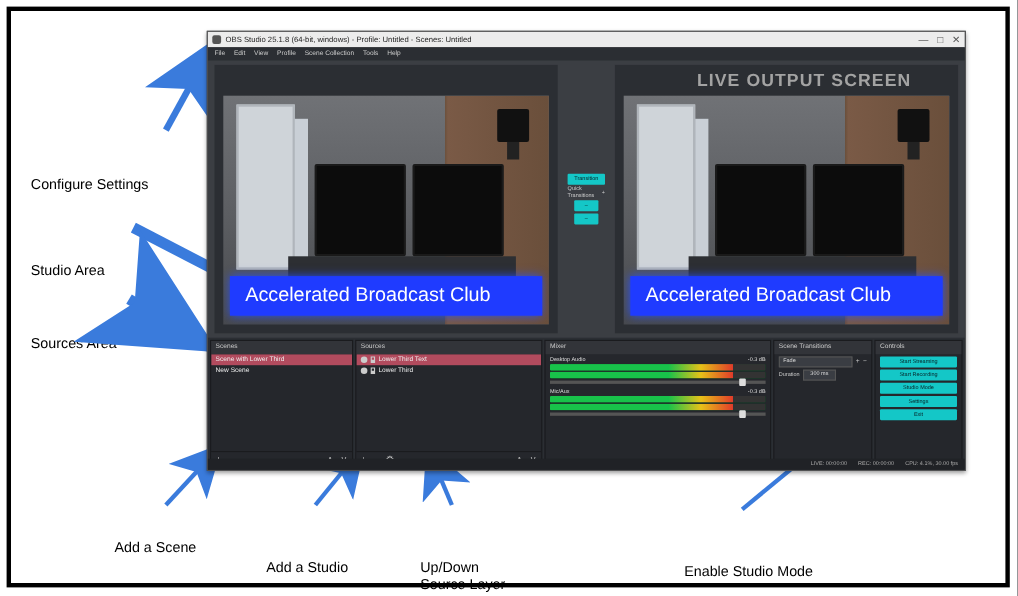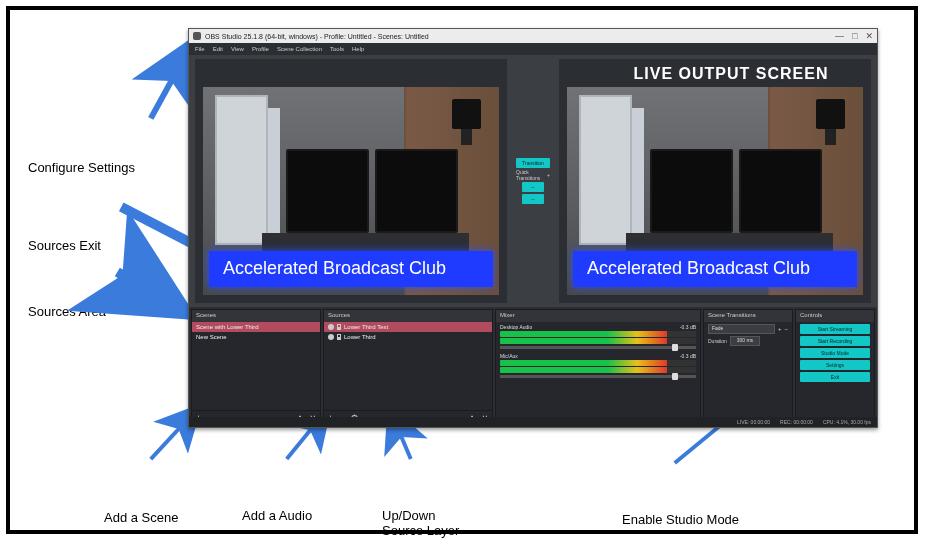--- a/index.html
+++ b/index.html
@@ -73,21 +73,21 @@
     top: 6px;
     left: 0; right: 0;
     text-align: center;
     font-size: 16px;
     font-weight: 900;
     letter-spacing: 1px;
     z-index: 5;
     pointer-events: none;
   }
   .label-yellow { color: #ffe100; }
-  .label-red { color: #ffffff; margin-left: 32px; }
+  .label-red { color: #a3a3a3; margin-left: 32px; }
 
   .pane-viewport {
     margin: 28px 8px 8px 8px;
     flex: 1;
     position: relative;
     background: linear-gradient(180deg,#707276 0%,#5b5d61 55%,#47494d 100%);
     overflow: hidden;
   }
   
   .room-wall { position:absolute; inset:0; background:
@@ -232,24 +232,24 @@
   }
   svg.arrows { position:absolute; left:0; top:0; width:100%; height:100%; pointer-events:none; }
   .arrow { fill:#3a7bdc; }
 </style>
 </head>
 <body>
 
 <div class="outer-frame">
 
   <div class="annotation-label" style="left:18px; top:114px;">Configure Settings</div>
-  <div class="annotation-label" style="left:18px; top:192px;">Sources Exit</div>
+  <div class="annotation-label" style="left:18px; top:192px;">Studio Area</div>
   <div class="annotation-label" style="left:18px; top:258px;">Sources Area</div>
-  <div class="annotation-label" style="left:94px; top:464px;text-align:right;">Add a Scene</div>
-  <div class="annotation-label" style="left:232px; top:462px;">Add a Audio</div>
+  <div class="annotation-label" style="left:94px; top:444px;text-align:right;">Add a Scene</div>
+  <div class="annotation-label" style="left:232px; top:462px;">Add a Studio</div>
   <div class="annotation-label" style="left:372px; top:462px; white-space:pre-line;">Up/Down
 Source Layer</div>
   <div class="annotation-label" style="left:612px; top:466px;">Enable Studio Mode</div>
 
   <svg class="arrows" viewBox="0 0 912 528">
     <defs>
       <marker id="ah" markerWidth="14" markerHeight="14" refX="11" refY="6" orient="auto">
         <path class="arrow" d="M0,0 L12,6 L0,12 L3,6 Z"></path>
       </marker>
     </defs>

